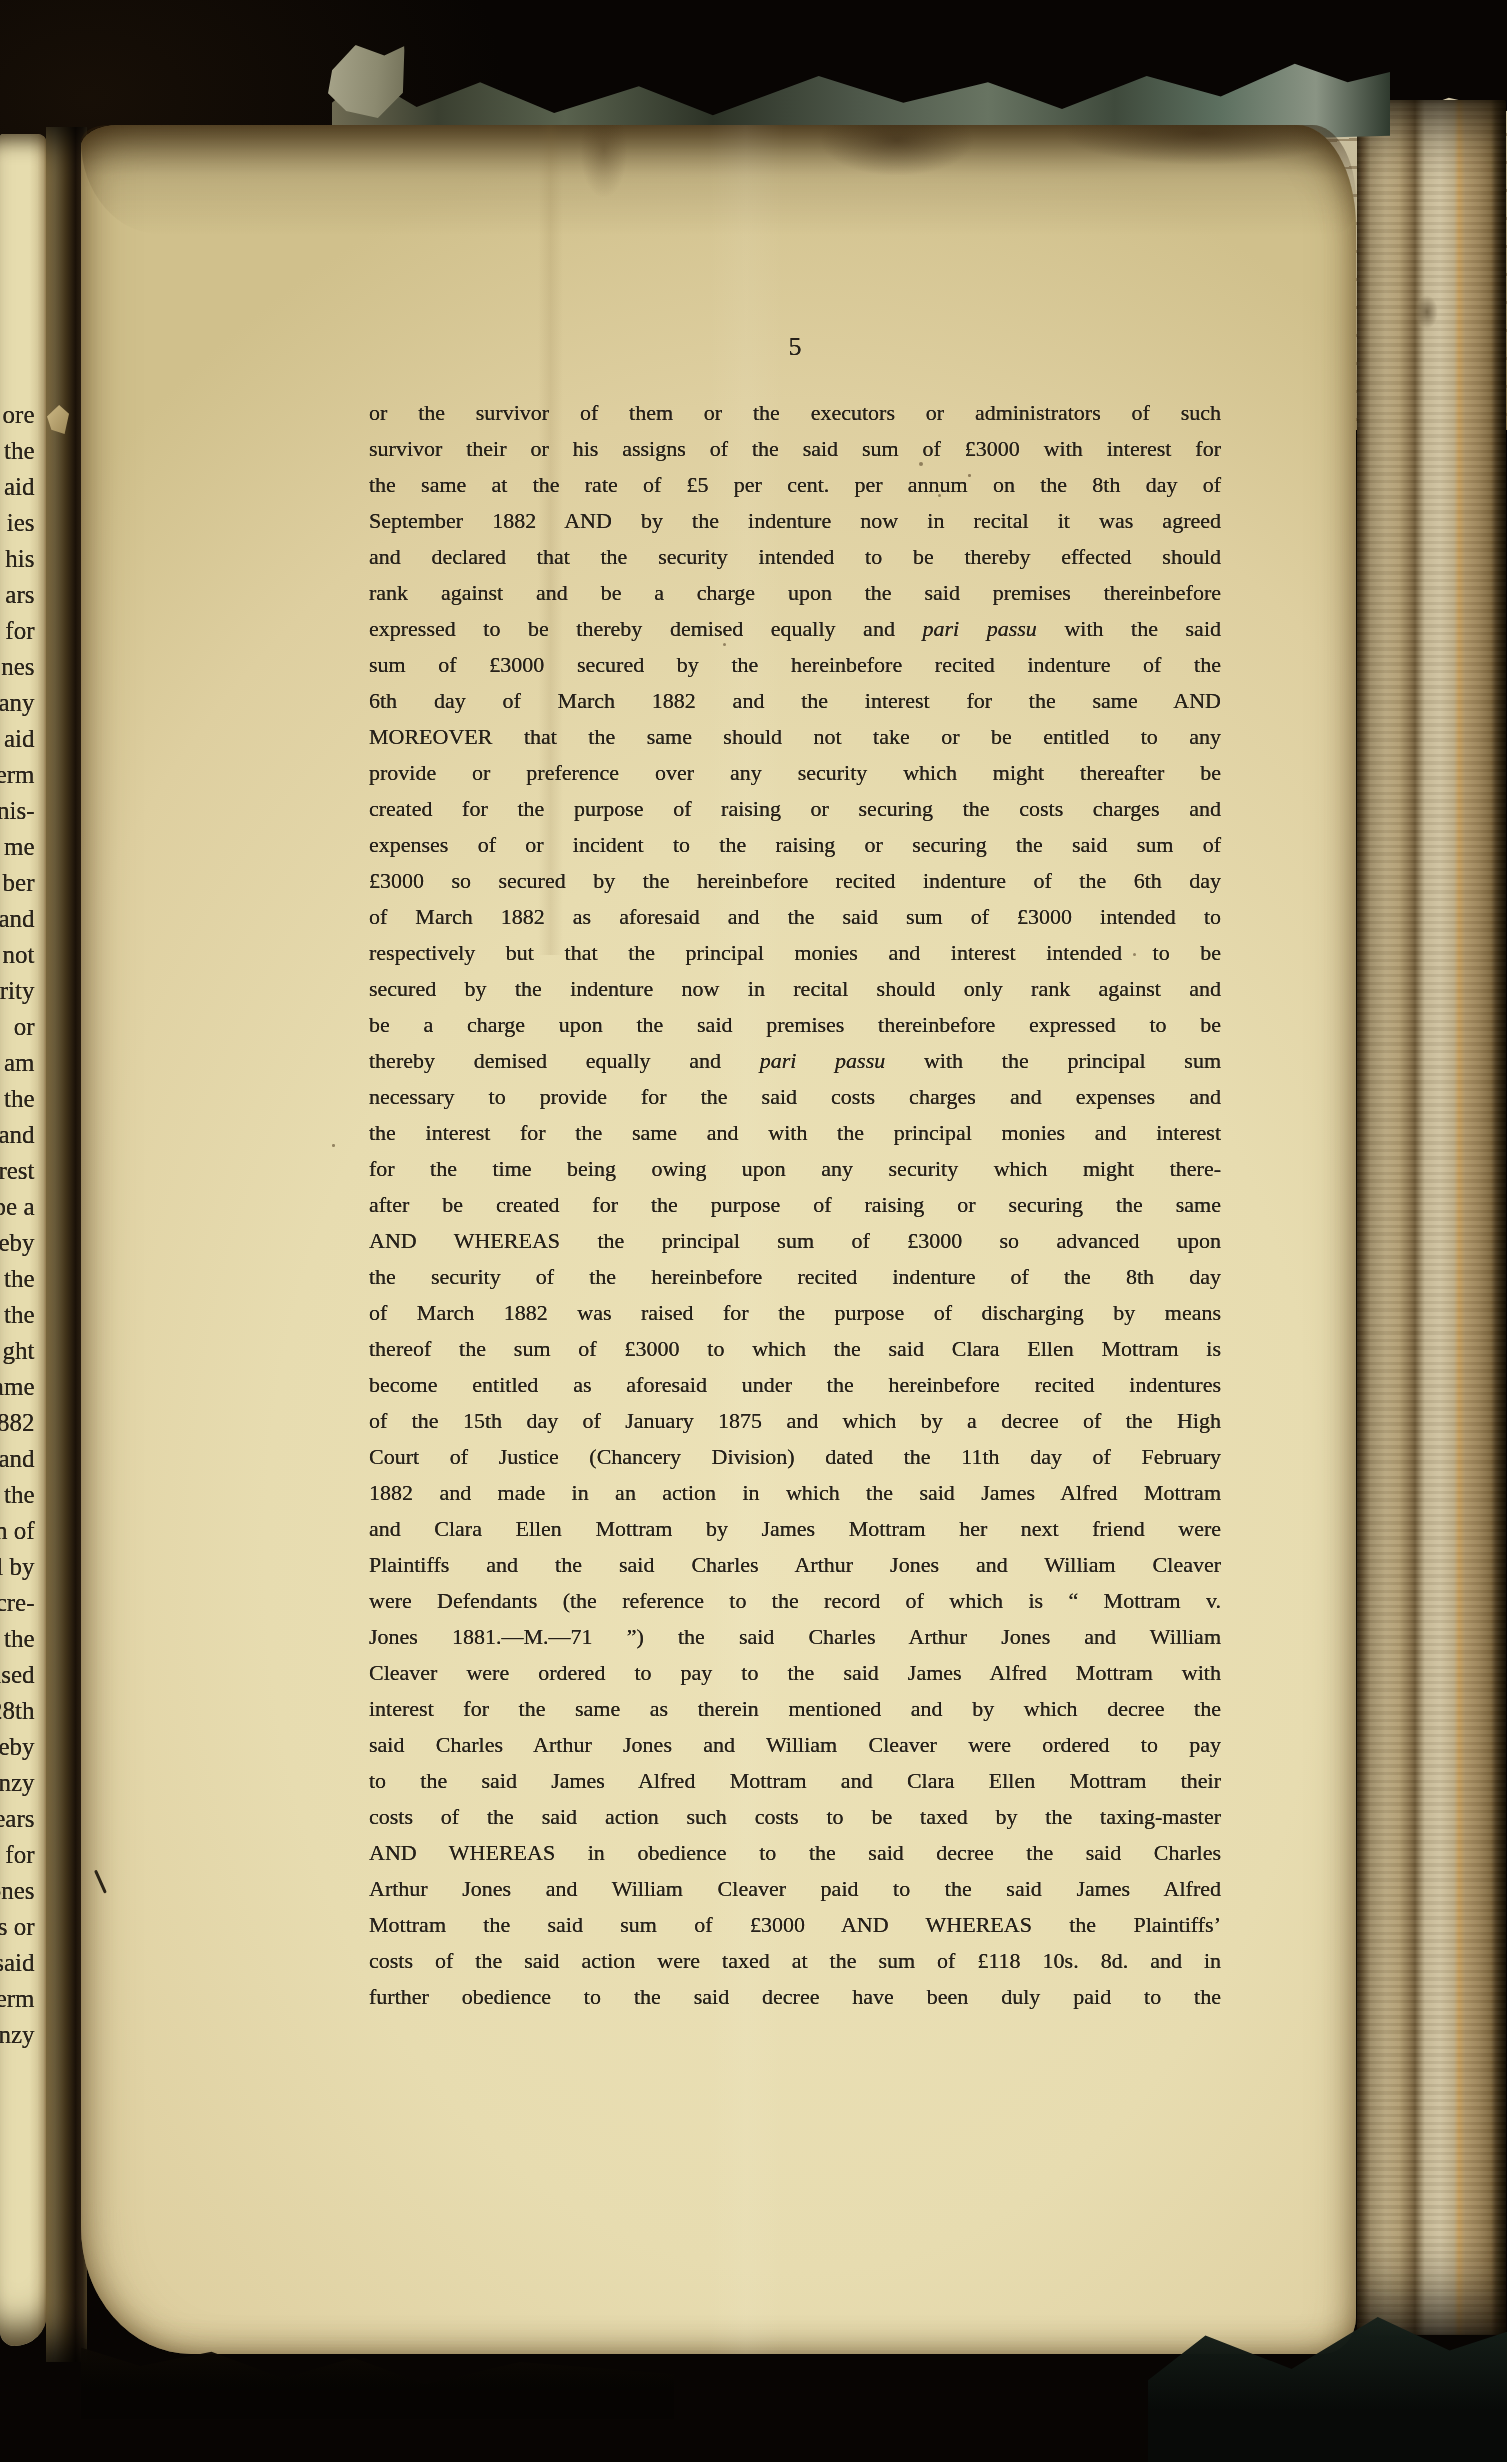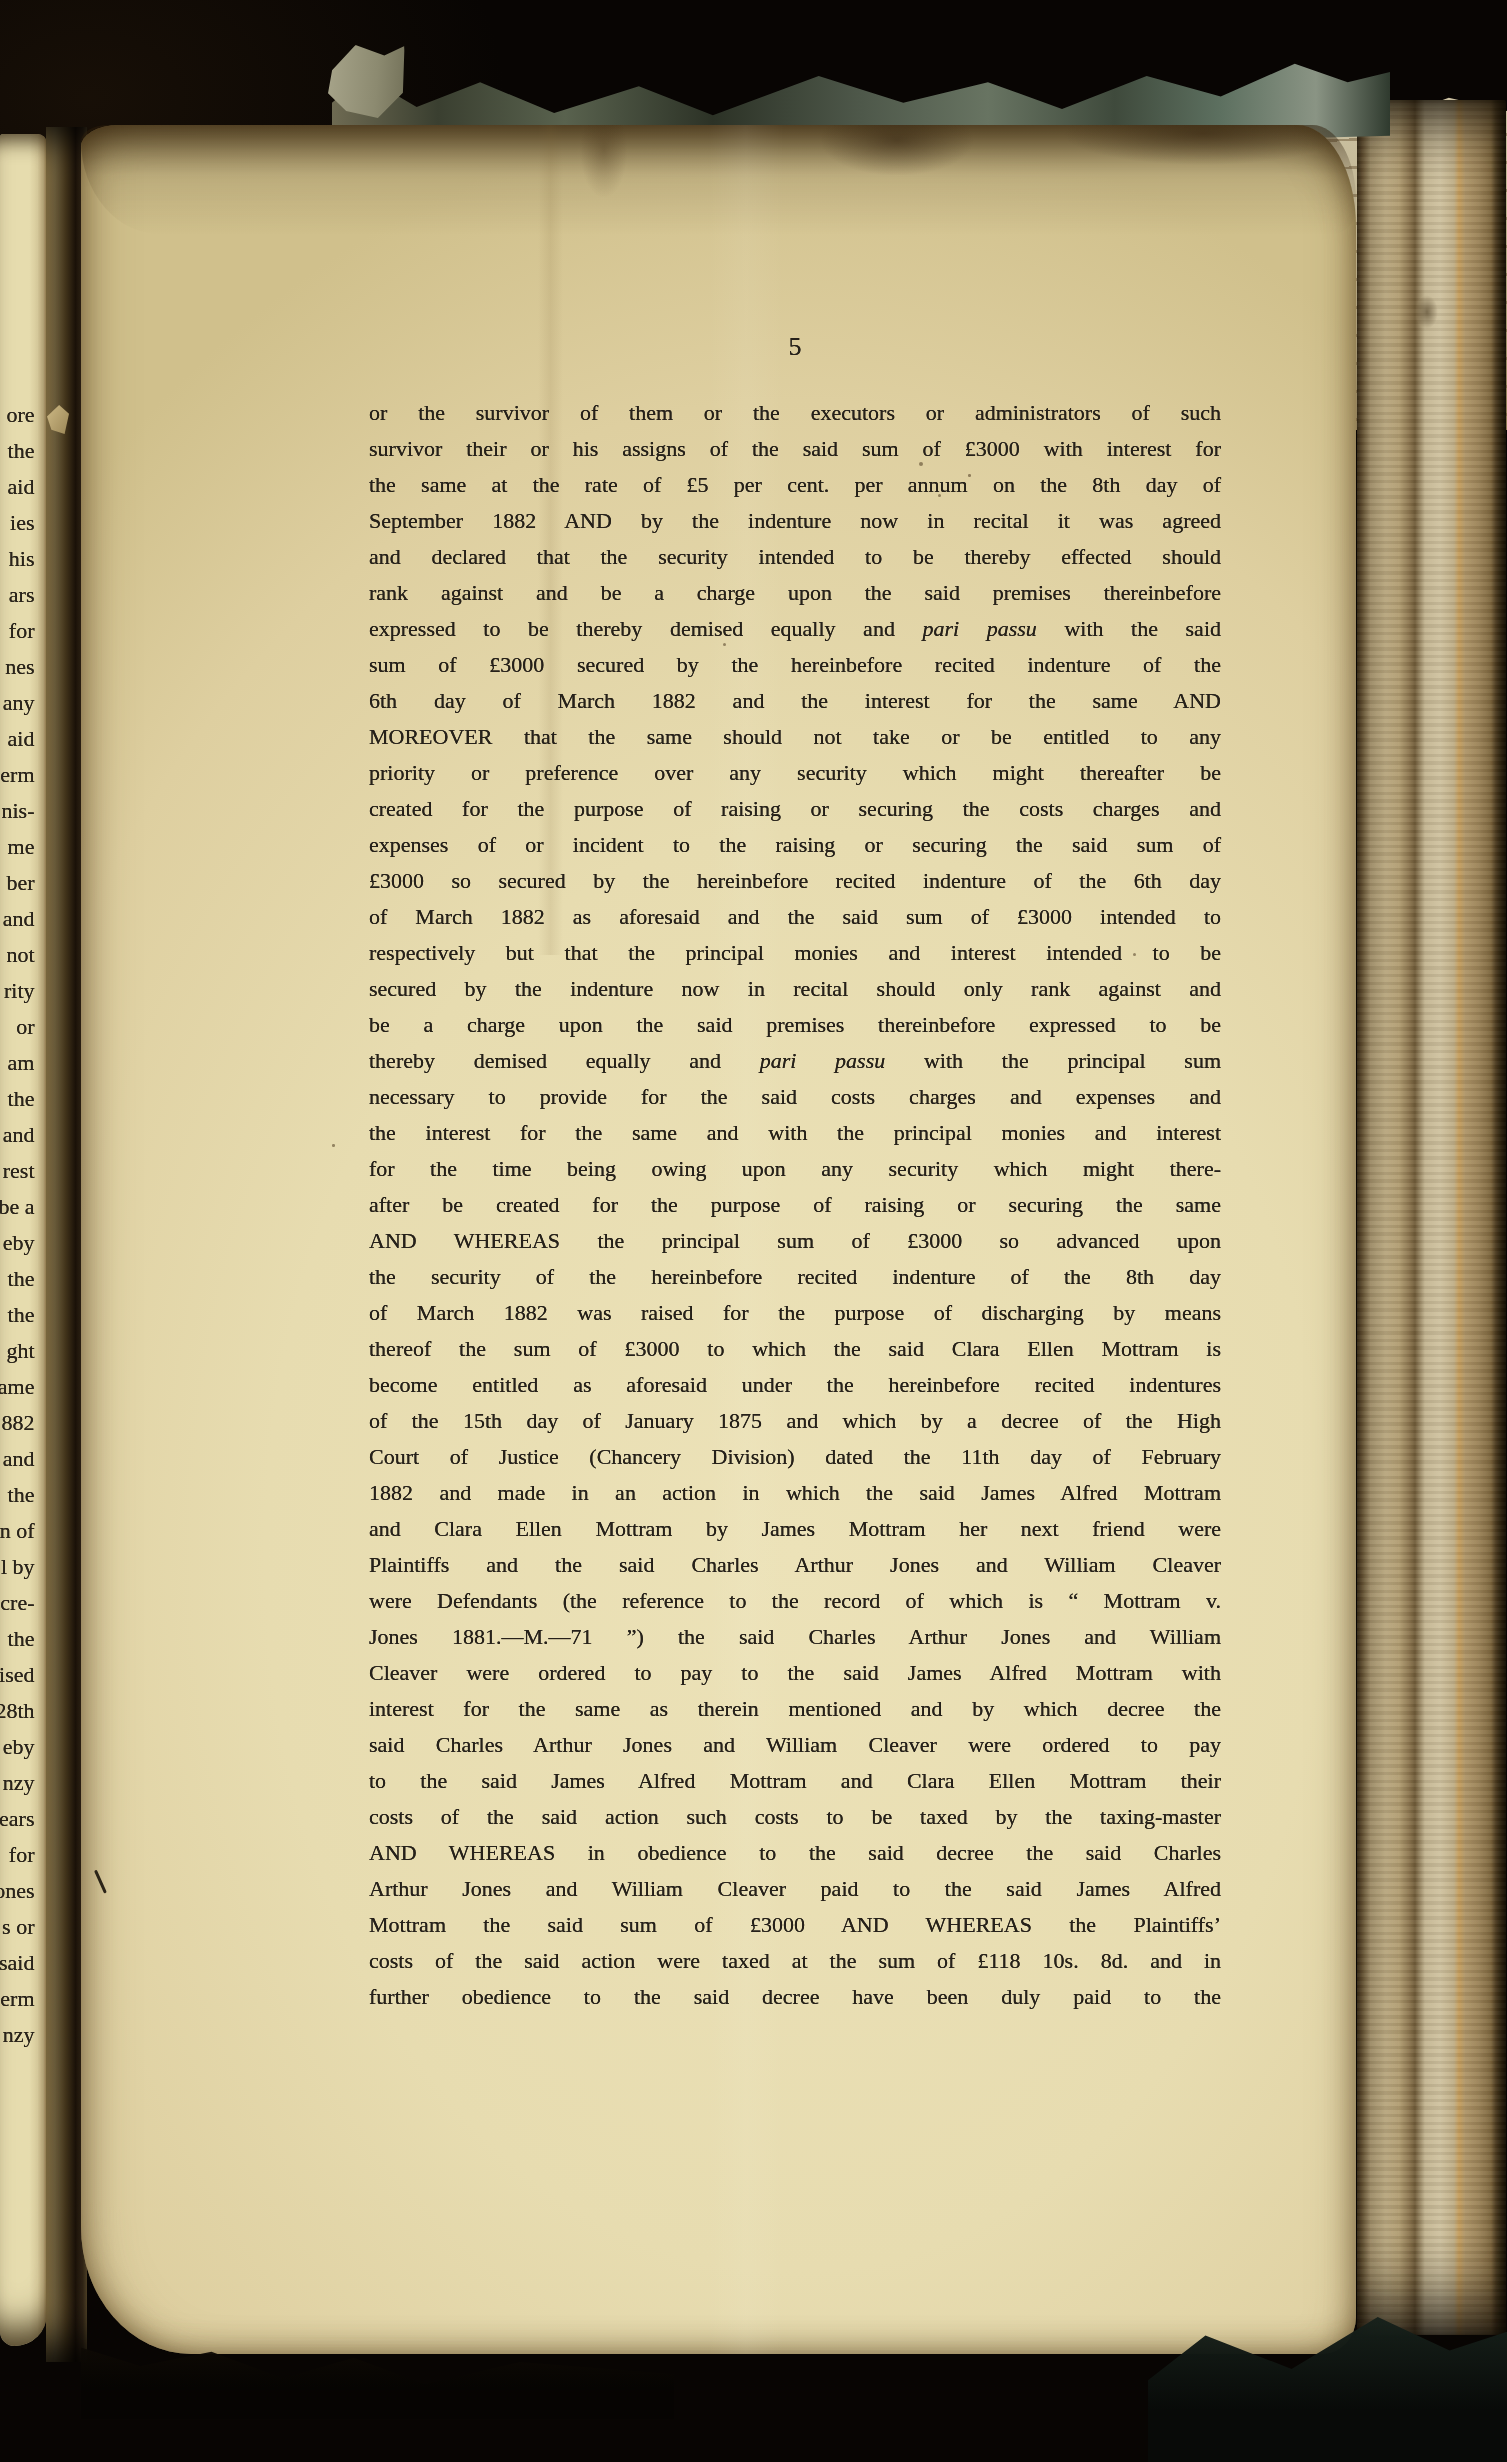--- a/index.html
+++ b/index.html
@@ -53,21 +53,21 @@
     clip-path:polygon(8% 30%,40% 0,74% 18%,100% 8%,92% 70%,58% 100%,20% 86%,0 60%);
     transform:rotate(-6deg);
   }
   
   .left-strip{
     position:absolute;left:0;top:134px;width:47px;height:2212px;
     background:linear-gradient(90deg,#e6dcae 0 62%,#d8cb9c 80%,#b7a578 93%,#8d7848 100%);
     border-radius:3.4px 10.2px 34px 15.2px;
     box-shadow:inset 0 22px 20.3px -15.2px rgba(40,26,8,.8), inset 0 -41px 34px -25.4px rgba(50,36,14,.85);
   }
-  .fragments{position:absolute;left:0;top:263px;width:37px;color:#2a241b;font-size:22px;}
+  .fragments{position:absolute;left:0;top:263px;width:37px;color:#2a241b;font-size:25px;}
   .fl{position:relative;height:36px;}
   .fl span{position:absolute;right:2.5px;top:0;line-height:36px;white-space:nowrap;
     text-shadow:0 0 0.5px currentColor;}
   
   .gutter{
     position:absolute;left:46px;top:127px;width:41px;height:2235px;
     background:linear-gradient(90deg,#8d7747 0%,#6e5f3d 22%,#43351c 48%,#1c130a 72%,#352818 90%,#5a4a2c 100%);
     box-shadow:inset 0 34px 34px -20.3px rgba(0,0,0,.8), inset 0 -51px 42px -29px rgba(0,0,0,.85);
   }
   .gutter-tab{
@@ -311,21 +311,21 @@
         <div class="tl">or the survivor of them or the executors or administrators of such</div>
         <div class="tl">survivor their or his assigns of the said sum of £3000 with interest for</div>
         <div class="tl">the same at the rate of £5 per cent. per annum on the 8th day of</div>
         <div class="tl">September 1882 AND by the indenture now in recital it was agreed</div>
         <div class="tl">and declared that the security intended to be thereby effected should</div>
         <div class="tl">rank against and be a charge upon the said premises thereinbefore</div>
         <div class="tl">expressed to be thereby demised equally and <i>pari passu</i> with the said</div>
         <div class="tl">sum of £3000 secured by the hereinbefore recited indenture of the</div>
         <div class="tl">6th day of March 1882 and the interest for the same AND</div>
         <div class="tl">MOREOVER that the same should not take or be entitled to any</div>
-        <div class="tl">priority or preference over any security which might thereafter be</div>
+        <div class="tl">provide or preference over any security which might thereafter be</div>
         <div class="tl">created for the purpose of raising or securing the costs charges and</div>
         <div class="tl">expenses of or incident to the raising or securing the said sum of</div>
         <div class="tl">£3000 so secured by the hereinbefore recited indenture of the 6th day</div>
         <div class="tl">of March 1882 as aforesaid and the said sum of £3000 intended to</div>
         <div class="tl">respectively but that the principal monies and interest intended to be</div>
         <div class="tl">secured by the indenture now in recital should only rank against and</div>
         <div class="tl">be a charge upon the said premises thereinbefore expressed to be</div>
         <div class="tl">thereby demised equally and <i>pari passu</i> with the principal sum</div>
         <div class="tl">necessary to provide for the said costs charges and expenses and</div>
         <div class="tl">the interest for the same and with the principal monies and interest</div>

